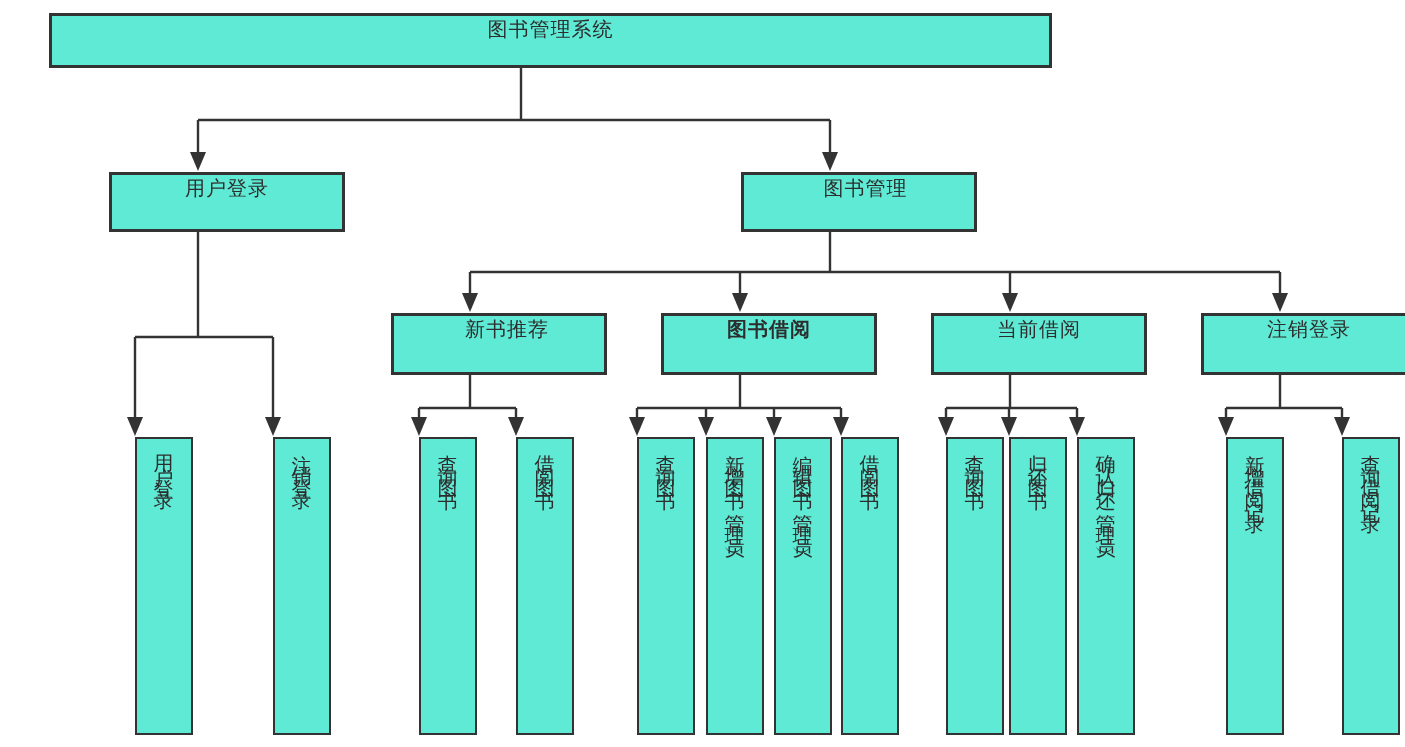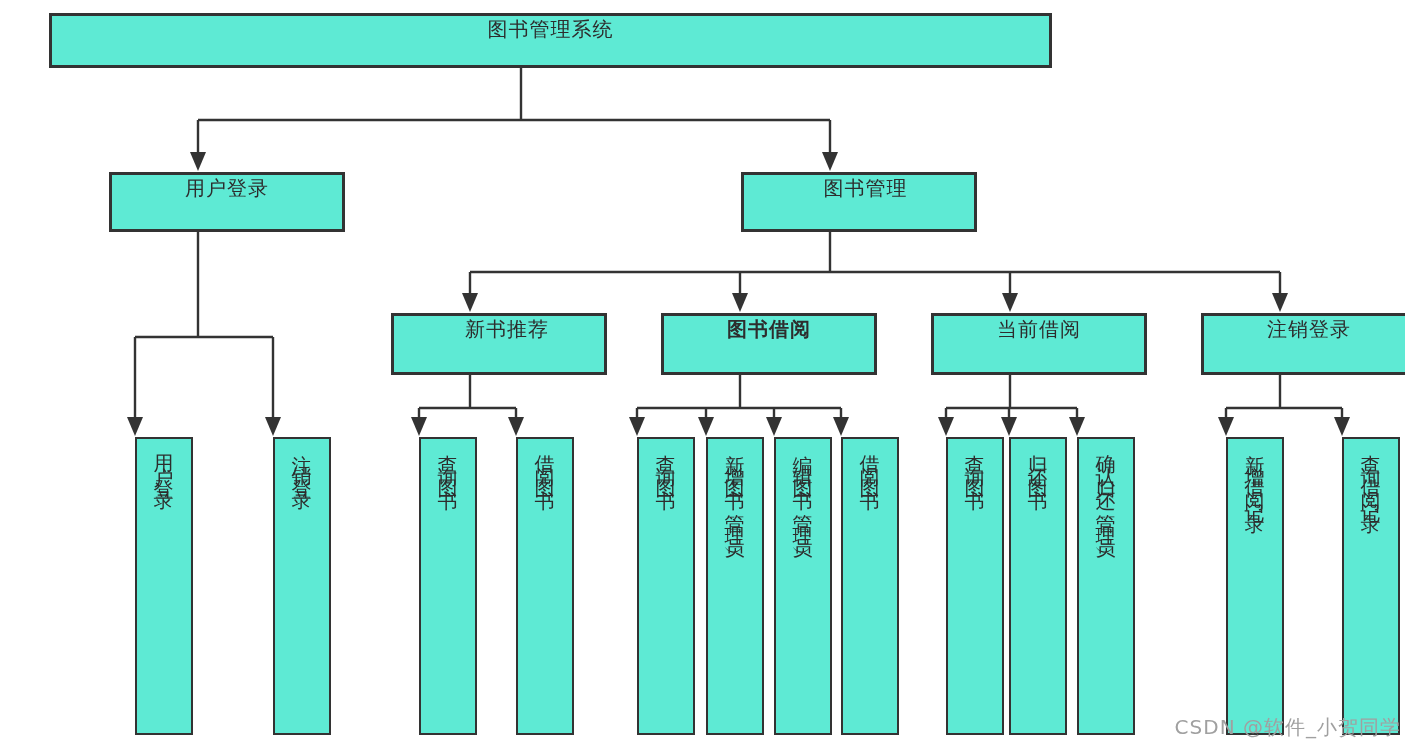--- a/index.html
+++ b/index.html
@@ -133,14 +133,13 @@
   <div class="box leaf" style="left:1048px;">
     <span class="vtext">确认归还（管理员）</span>
   </div>
   <div class="box leaf" style="left:1197px;">
     <span class="vtext">新增借阅记录</span>
   </div>
   <div class="box leaf" style="left:1313px;">
     <span class="vtext">查询借阅记录</span>
   </div>
 
-  <div class="watermark">CSDN @软件_小贺同学</div>
 </div>
 
 </body></html>

